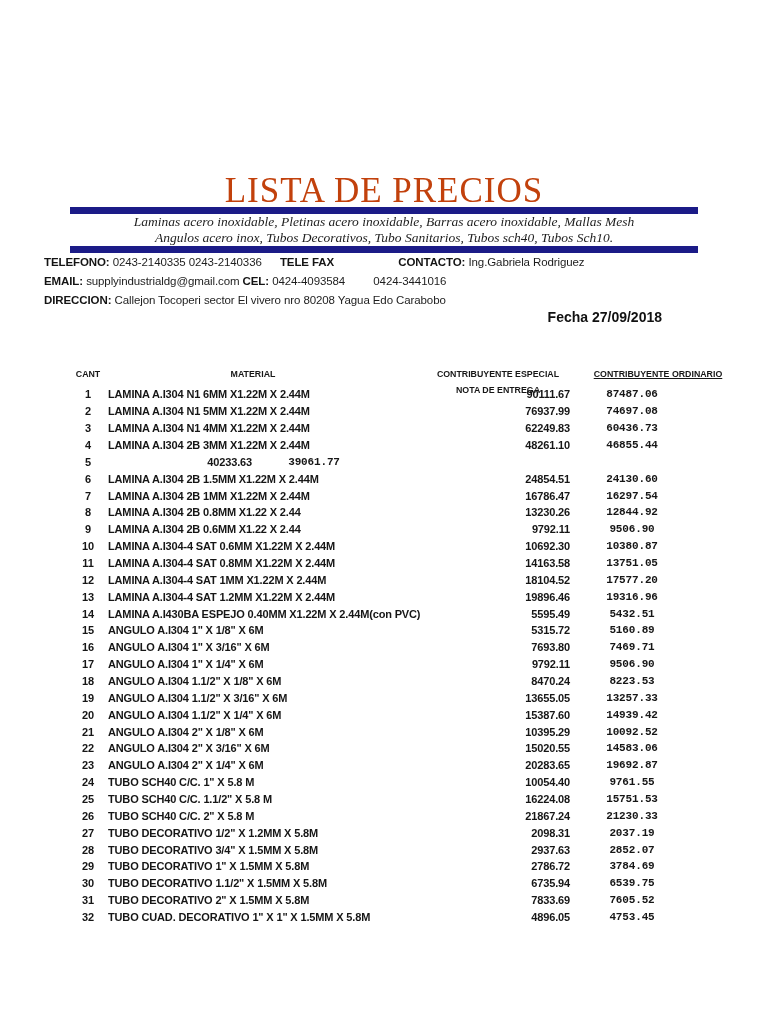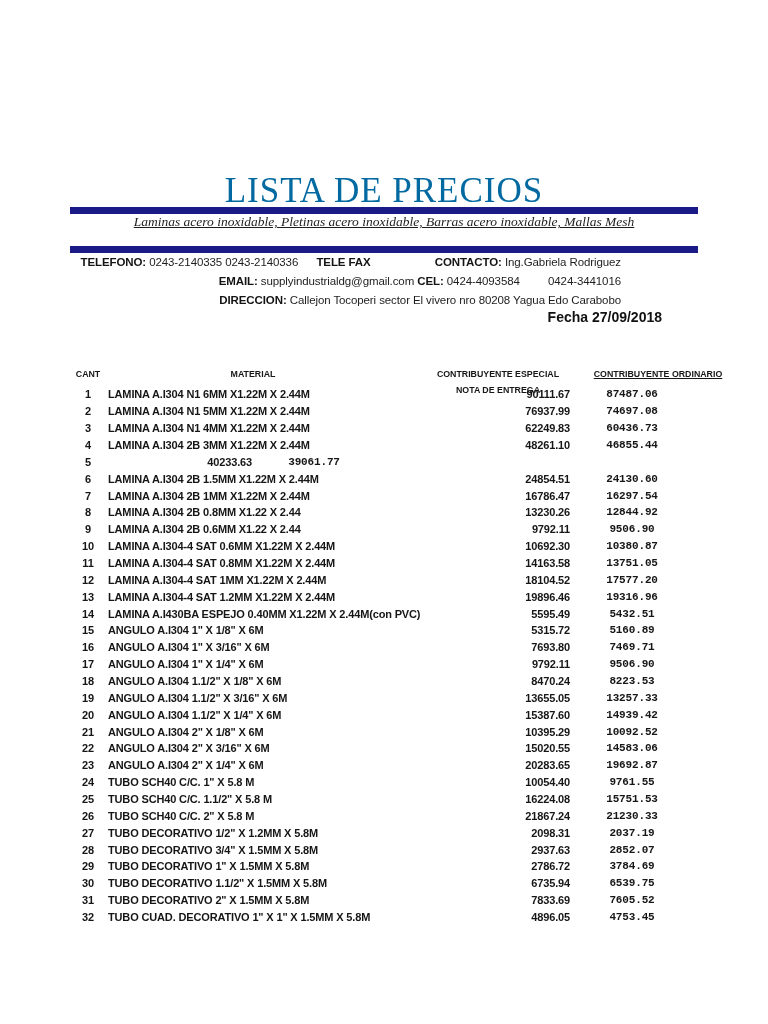--- a/index.html
+++ b/index.html
@@ -3,37 +3,37 @@
 <meta charset="utf-8">
 <style>
   html,body{margin:0;padding:0;background:#ffffff;}
   .page{
     position:relative;width:768px;height:1024px;background:#ffffff;overflow:hidden;
     font-family:"Liberation Sans",sans-serif;color:#1a1a1a;
   }
   .doc-title{
     position:absolute;top:148px;left:0;width:768px;text-align:center;
     font-family:"Liberation Serif",serif;font-weight:400;font-size:35px;
-    letter-spacing:1px;color:#0369a1;
+    letter-spacing:1px;color:#c2410c;
   }
   .bar{
     position:absolute;left:70px;width:628px;height:7px;background:#1b1b87;
   }
   .bar-top{top:207px;}
   .bar-bottom{top:246px;}
   .tagline{
     position:absolute;left:70px;width:628px;text-align:center;
     font-family:"Liberation Serif",serif;font-style:italic;font-weight:500;
     font-size:13.5px;color:#1d1d1d;white-space:nowrap;
   }
-  .tagline1{top:214px;text-decoration:underline;}
+  .tagline1{top:214px;}
   .tagline2{top:230px;}
   .contact-line{
-    position:absolute;left:0;width:621px;text-align:right;
-    font-size:11.5px;letter-spacing:-0.1px;color:#1d1d1d;white-space:nowrap;
+    position:absolute;left:0;width:621px;text-align:left;
+    font-size:11.5px;letter-spacing:-0.1px;color:#1d1d1d;white-space:nowrap;padding-left:44px;
   }
   .contact-line b{font-weight:700;color:#141414;}
   .cl1{top:256px;}
   .cl2{top:275px;}
   .cl3{top:294px;}
   .gap-sm{display:inline-block;width:12px;}
   .gap-md{display:inline-block;width:22px;}
   .gap-lg{display:inline-block;width:58px;}
   .fecha{
     position:absolute;top:309px;right:106px;
@@ -62,20 +62,21 @@
 </head>
 <body>
 
 <div class="page">
 
   <h1 class="doc-title">LISTA DE PRECIOS</h1>
 
   <div class="bar bar-top"></div>
 
   <div class="tagline tagline1">Laminas acero inoxidable, Pletinas acero inoxidable, Barras acero inoxidable, Mallas Mesh</div>
+  <div class="tagline tagline2">Angulos acero inox, Tubos Decorativos, Tubo Sanitarios, Tubos sch40, Tubos Sch10.</div>
 
   <div class="bar bar-bottom"></div>
 
   <div class="contact-line cl1">
     <b>TELEFONO:</b>
     <span>0243-2140335 0243-2140336</span>
     <span class="gap-sm"></span>
     <b>TELE FAX</b>
     <span class="gap-lg"></span>
     <b>CONTACTO:</b>

